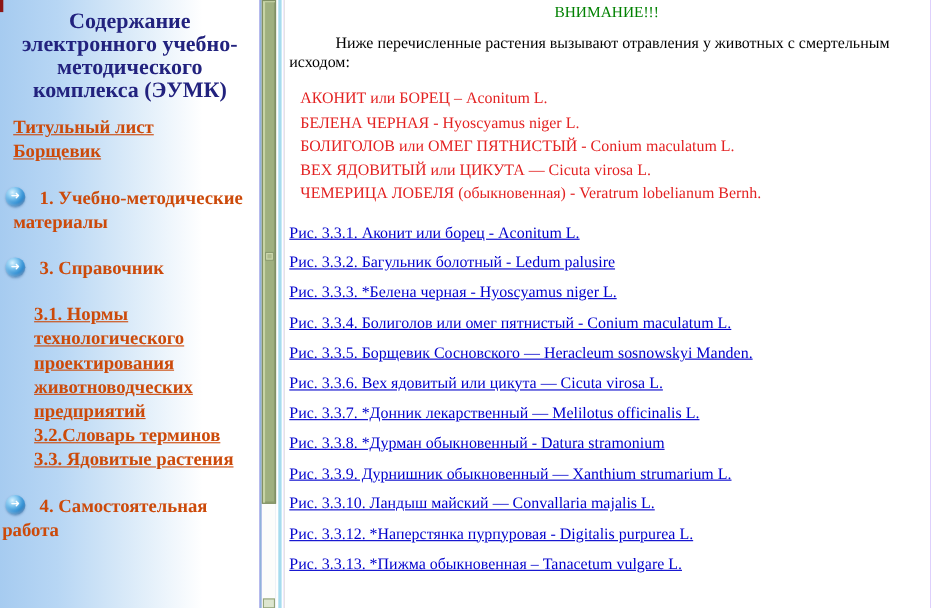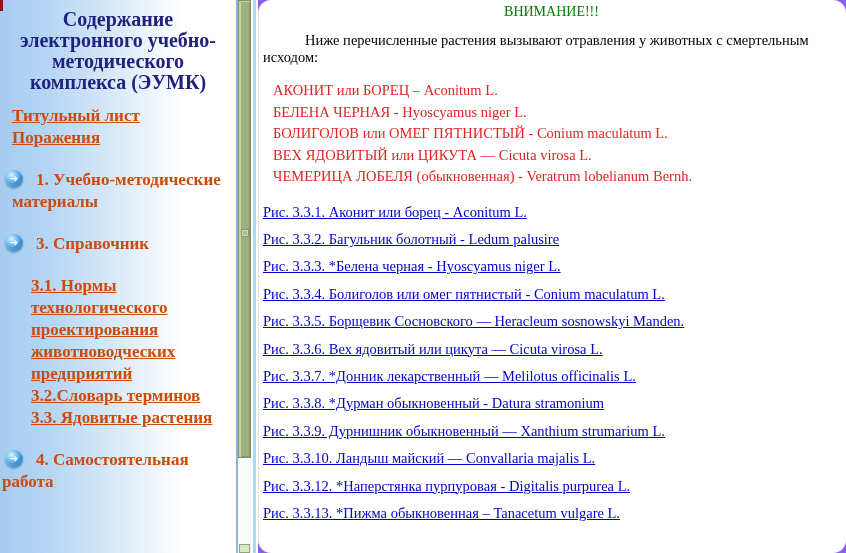--- a/index.html
+++ b/index.html
@@ -64,21 +64,21 @@
   .scroll-btn {
     position:absolute; left:1px; bottom:0; width:11px; height:9px;
     background:#dde6cf; border:1px solid #94a47a;
   }
   .blue-line { position:absolute; left:15px; top:0; width:3px; height:553px; background:#a6dcee; }
 
   
   .content {
     flex:1 1 auto; height:553px; background:#fff; overflow:hidden;
     border-left:1px solid #e2e2e2; padding:0 6px 0 4px;
-    font-size:14.5px; color:#000;border-radius:13px;
+    font-size:14.5px; color:#000;
   }
   .attention { padding-top:4px; text-align:center; color:#008000; font-size:14px; line-height:16px; }
   .intro { margin-top:12px; text-indent:42px; line-height:17px; }
   .poison-list { margin-top:14px; padding-left:10px; color:#e32222; }
   .poison-item { line-height:21.5px; white-space:nowrap; }
   .fig-links { margin-top:6px; }
   .fig-row { padding-top:10px; line-height:17.4px; white-space:nowrap; }
   .fig-link { color:#0000cc; text-decoration:underline; cursor:pointer; }
 </style>
 </head>
@@ -87,21 +87,21 @@
 <div class="screen">
 
   <aside class="sidebar">
     <div class="corner-mark"></div>
     <h1 class="sb-title">Содержание электронного учебно-методического комплекса (ЭУМК)</h1>
     <nav class="sb-nav">
 
         <div class="nav-item"><span class="nav-label u">Титульный лист</span>
         </div>
 
-        <div class="nav-item"><span class="nav-label u">Поражения</span>
+        <div class="nav-item"><span class="nav-label u">Борщевик</span>
         </div>
 
         <div class="nav-item sp"><span class="orb"></span><span class="nav-label">1. Учебно-методические материалы</span>
         </div>
 
 
         <div class="nav-item sp"><span class="orb"></span><span class="nav-label">3. Справочник</span>
         </div>
 
         <div class="nav-item sub sp"><span class="nav-label u">3.1. Нормы технологического проектирования животноводческих предприятий</span>

